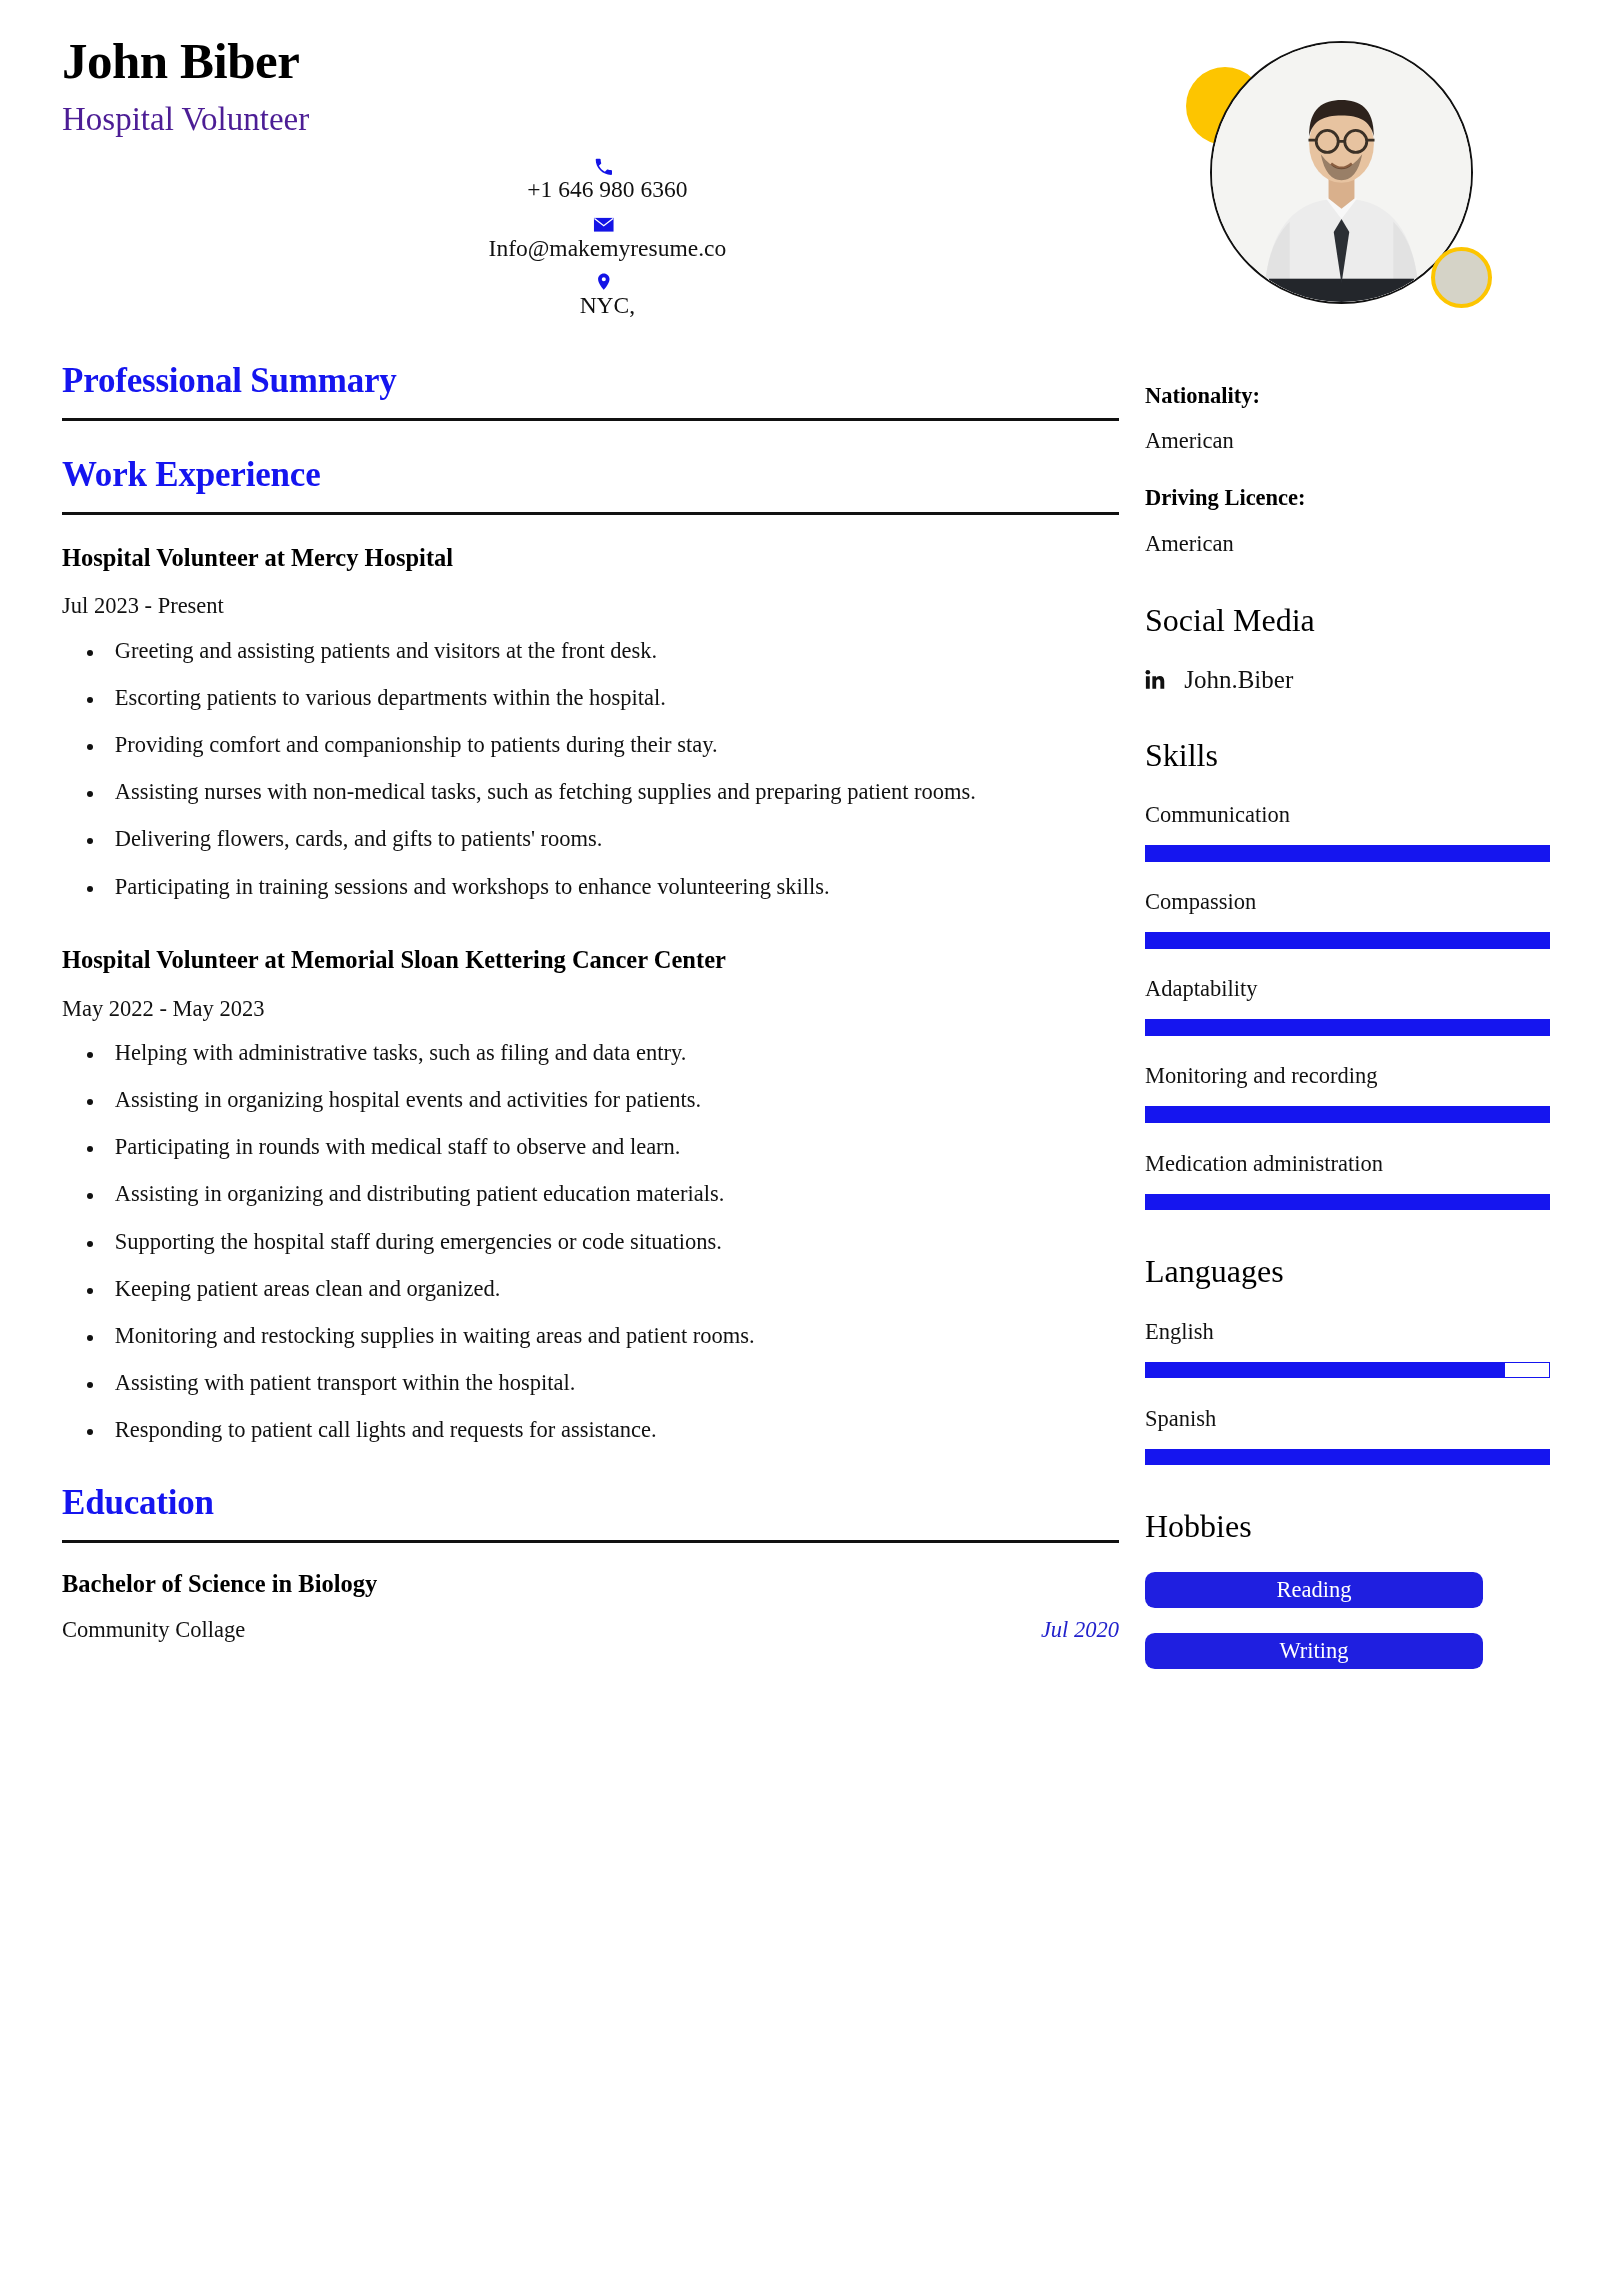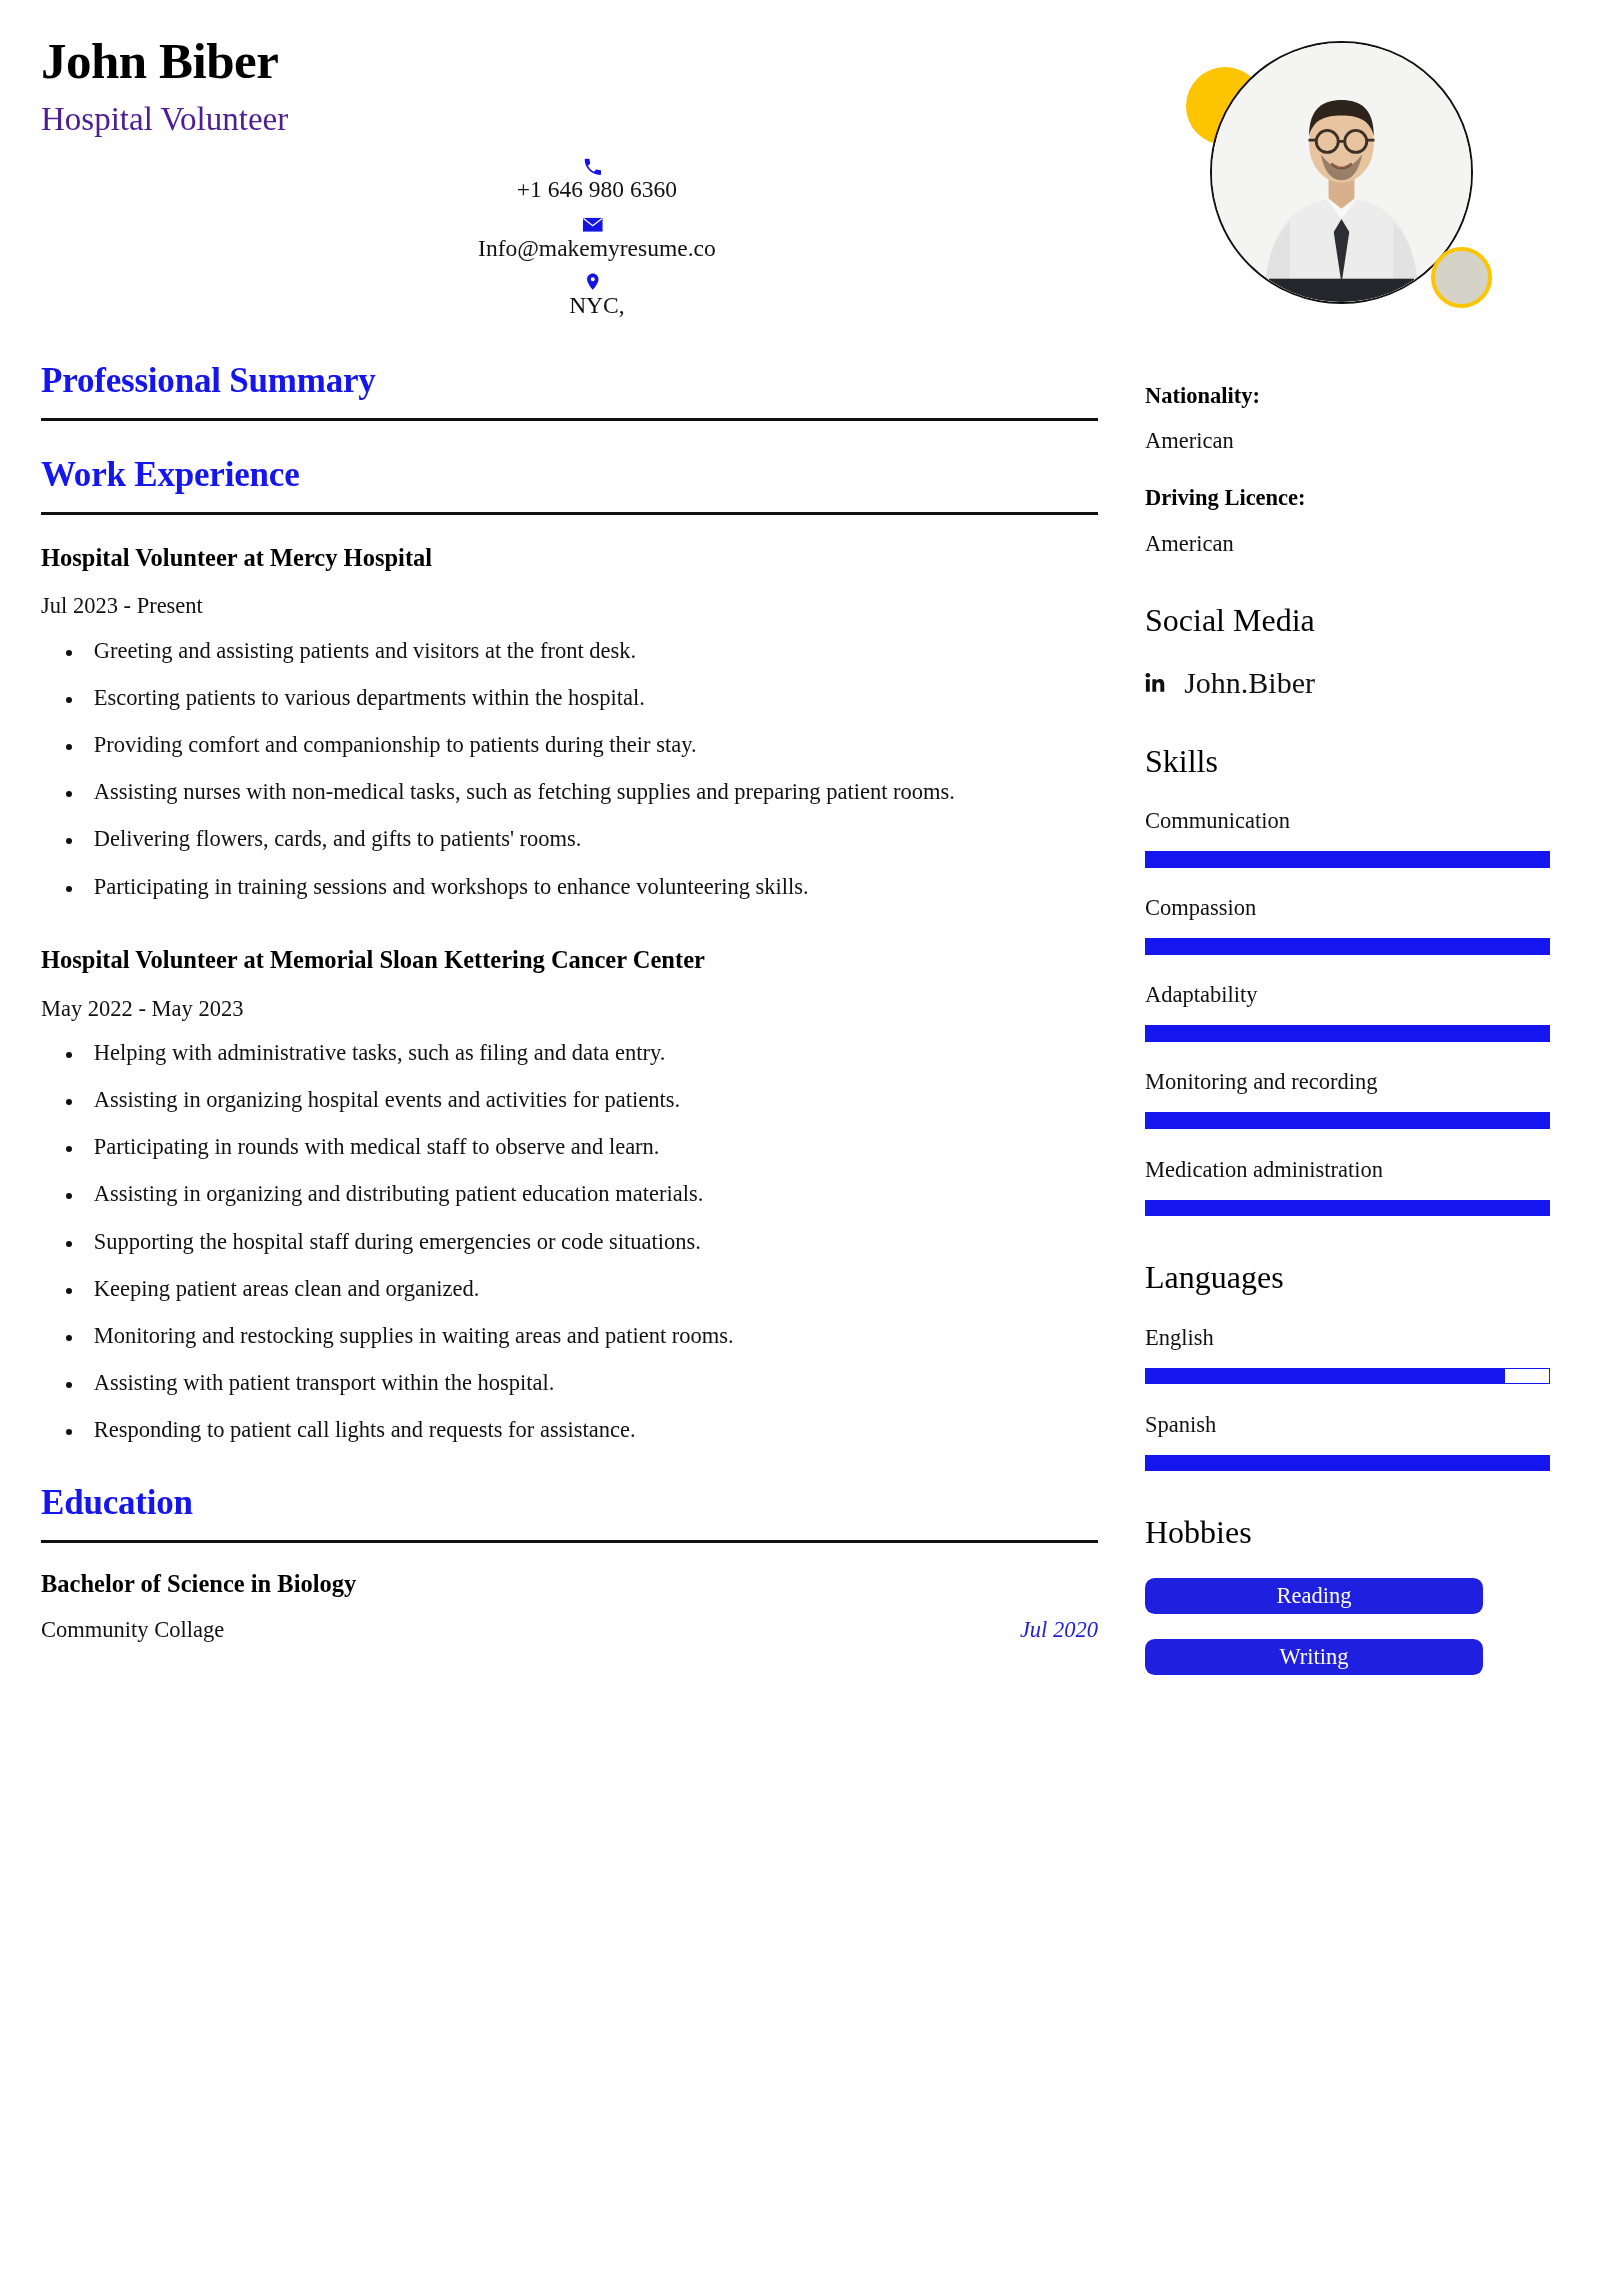--- a/index.html
+++ b/index.html
@@ -21,21 +21,21 @@
     width: 1620px;
     min-height: 2293px;
     position: relative;
     display: flex;
     background: #ffffff;
   }
 
   
   .main-col {
     width: 1145px;
-    padding: 33px 0 39px 41px;
+    padding: 33px 0 39px 62px;
   }
 
   .name {
     font-size: 51px;
     font-weight: 700;
     letter-spacing: -0.5px;
     line-height: 1.12;
     color: #000000;
   }
 
@@ -244,21 +244,21 @@
     margin-top: 25.5px;
   }
   .social-icon {
     width: 25.5px;
     min-width: 25.5px;
     display: flex;
     align-items: center;
     color: #111111;
   }
   .social-name {
-    font-size: 30px;
+    font-size: 25px;
     margin-left: 13.7px;
     color: #111111;
   }
 
   .meter-item { margin-top: 25.5px; }
 
   .meter-label {
     font-size: 22.5px;
     color: #111111;
     line-height: 1.3;

